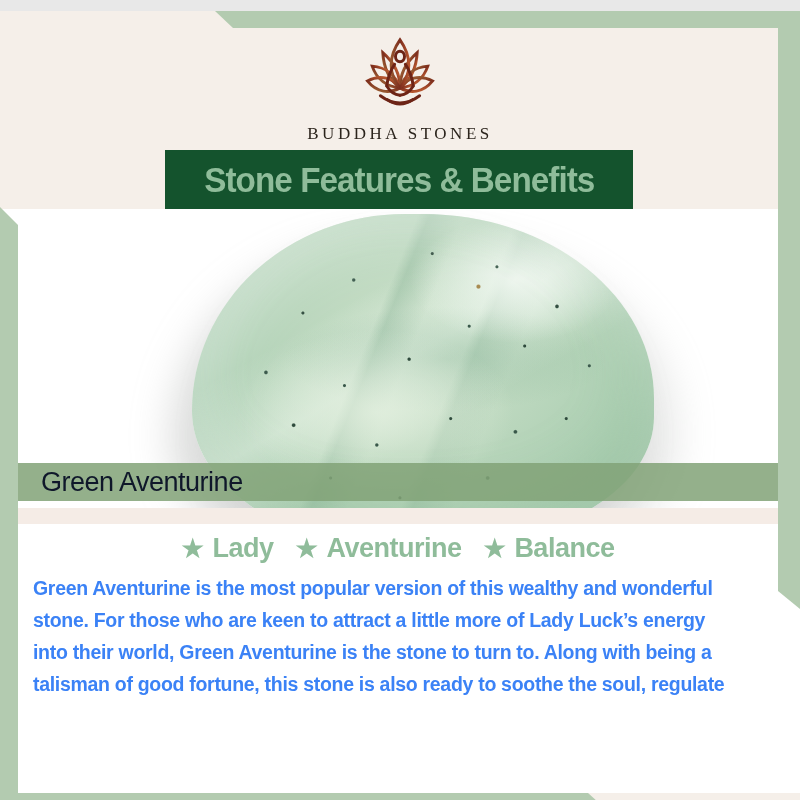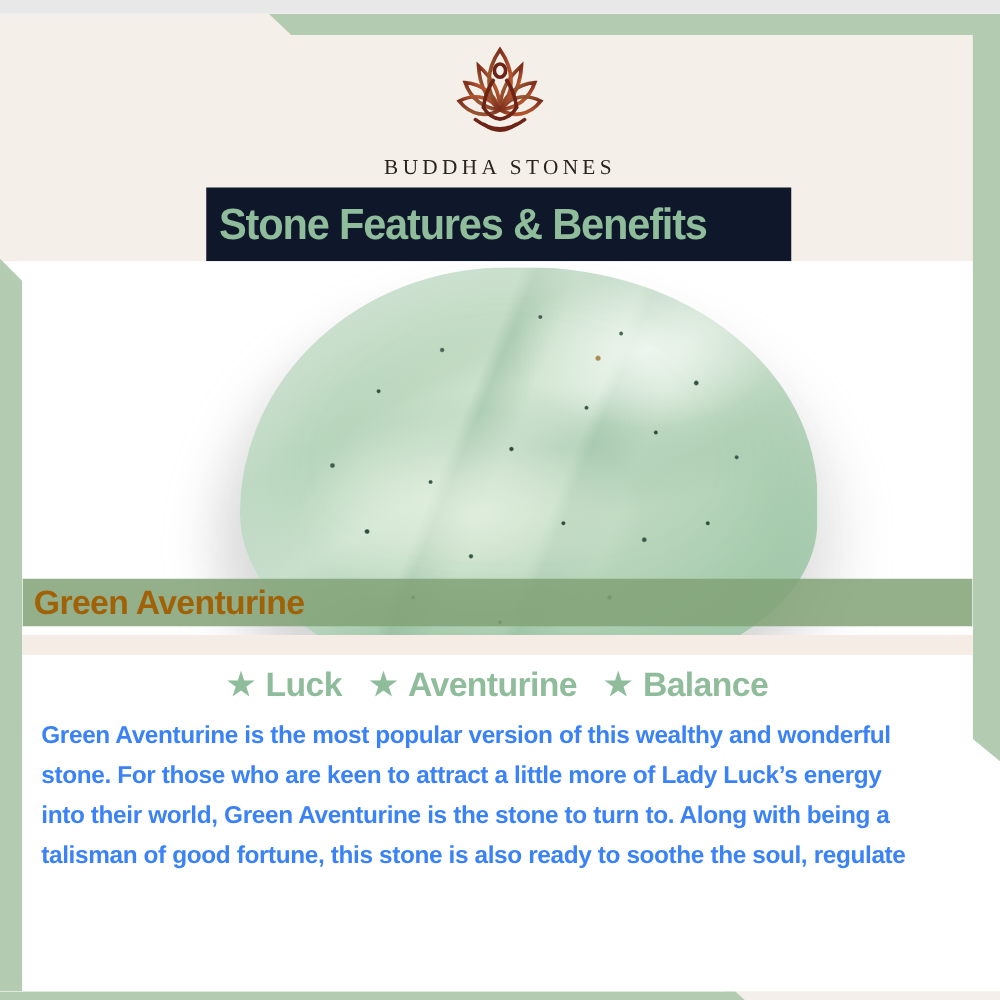--- a/index.html
+++ b/index.html
@@ -11,21 +11,21 @@
   
   .header-area{position:absolute;left:0;top:0;width:800px;height:198px;background:#f5efe9;}
   .logo{position:absolute;left:50%;top:20px;transform:translateX(-50%);}
   .brand-name{
     position:absolute;left:0;top:113px;width:100%;text-align:center;
     font-family:"Liberation Serif",serif;font-size:17px;letter-spacing:3.5px;
     color:#2b241c;font-weight:400;
   }
   .title-band{
     position:absolute;left:165px;top:139px;width:468px;height:59px;
-    background:#0f172a;display:flex;align-items:center;justify-content:flex-start;
+    background:#14532d;display:flex;align-items:center;justify-content:center;
   }
   .title-band span{
     font-size:35px;font-weight:700;letter-spacing:-1px;color:#8fbc9a;
     transform:scaleX(.95);white-space:nowrap;
   }
   
   .photo-area{
     position:absolute;left:18px;top:198px;width:760px;height:299px;
     background:#ffffff;overflow:hidden;
   }
@@ -64,22 +64,22 @@
        22px 30px 38px rgba(178,182,178,.30),
        inset -12px -28px 60px rgba(148,188,158,.35),
        inset 16px 20px 55px rgba(255,255,255,.45);
   }
   .stone-label-bar{
     position:absolute;left:0;top:254px;width:760px;height:38px;
     background:rgba(129,162,119,.85);
     display:flex;align-items:center;
   }
   .stone-label-bar span{
-    color:#a16207;font-size:27px;font-weight:700;letter-spacing:-.5px;
-    padding-left:9px;white-space:nowrap;
+    color:#0f172a;font-size:27px;font-weight:400;letter-spacing:-.5px;
+    padding-left:23px;white-space:nowrap;
   }
   
   .divider-strip{position:absolute;left:18px;top:497px;width:760px;height:16px;background:#f5ece6;}
   
   .content-area{position:absolute;left:18px;top:513px;width:760px;height:269px;background:#ffffff;}
   .features-row{
     position:absolute;left:0;top:2px;width:100%;height:44px;
     display:flex;align-items:center;justify-content:center;gap:22px;
     color:#8fbc9a;font-weight:700;font-size:27px;letter-spacing:-.5px;
   }
@@ -149,21 +149,21 @@
       <span>Green Aventurine</span>
     </div>
   </div>
 
   <div class="divider-strip"></div>
 
   <div class="content-area">
     <div class="features-row">
       <div class="feature-item">
         <span class="star">★</span>
-        <span>Luck</span>
+        <span>Lady</span>
       </div>
       <div class="feature-item">
         <span class="star">★</span>
         <span>Aventurine</span>
       </div>
       <div class="feature-item">
         <span class="star">★</span>
         <span>Balance</span>
       </div>
     </div>

